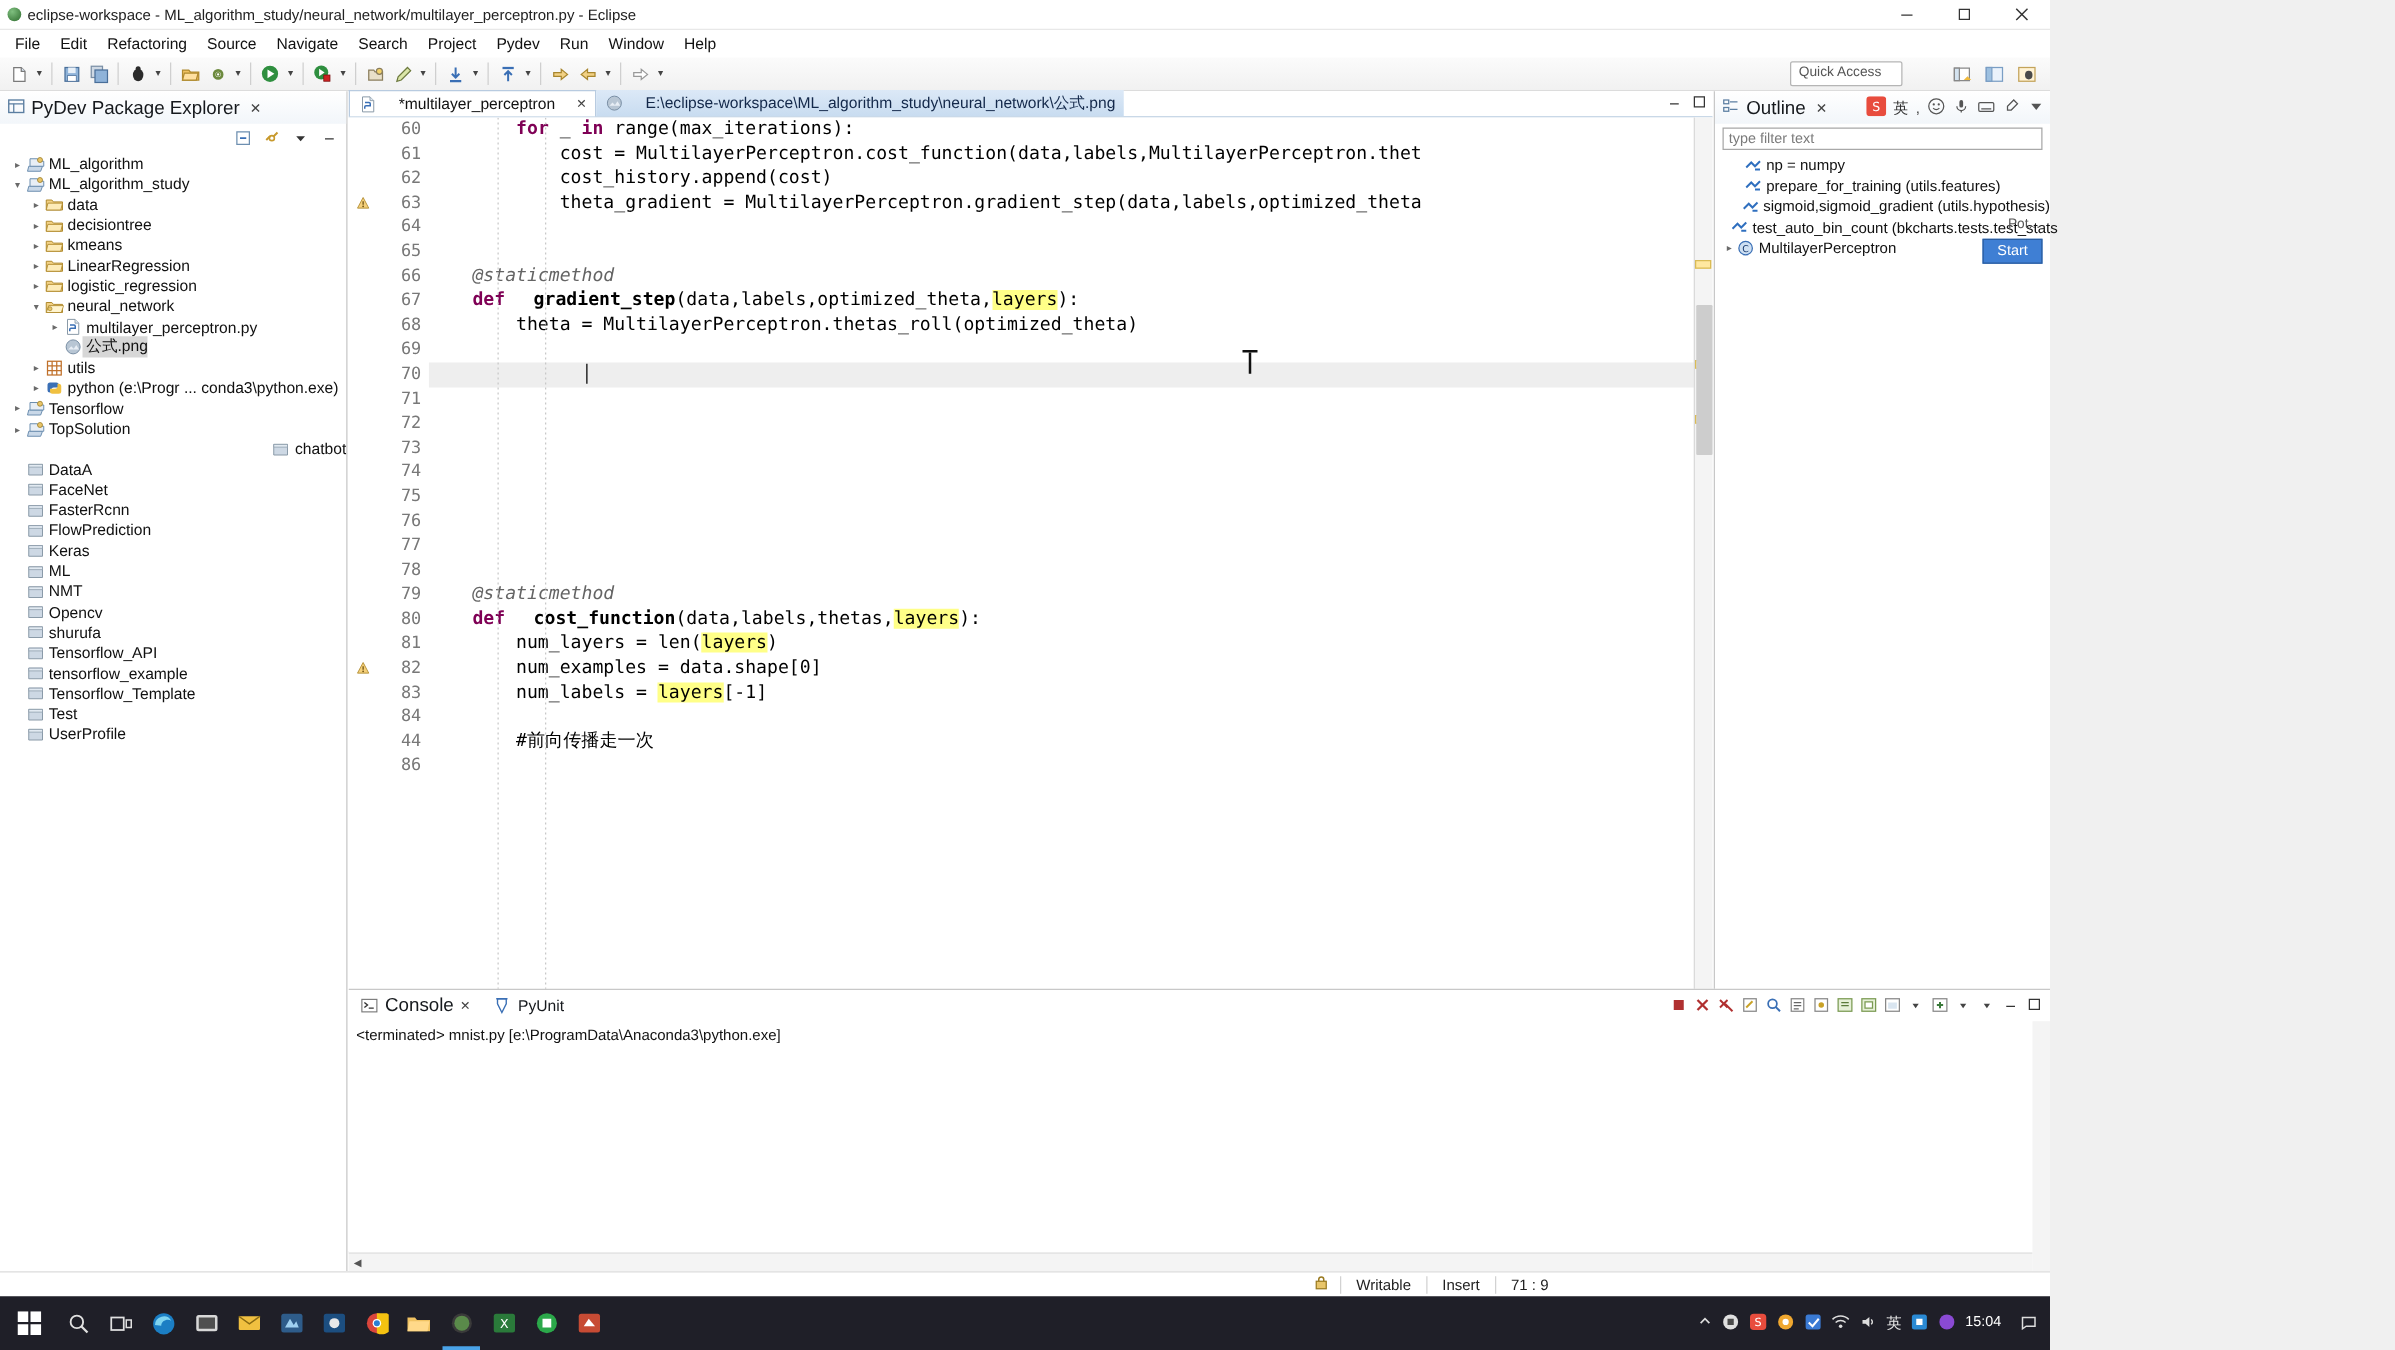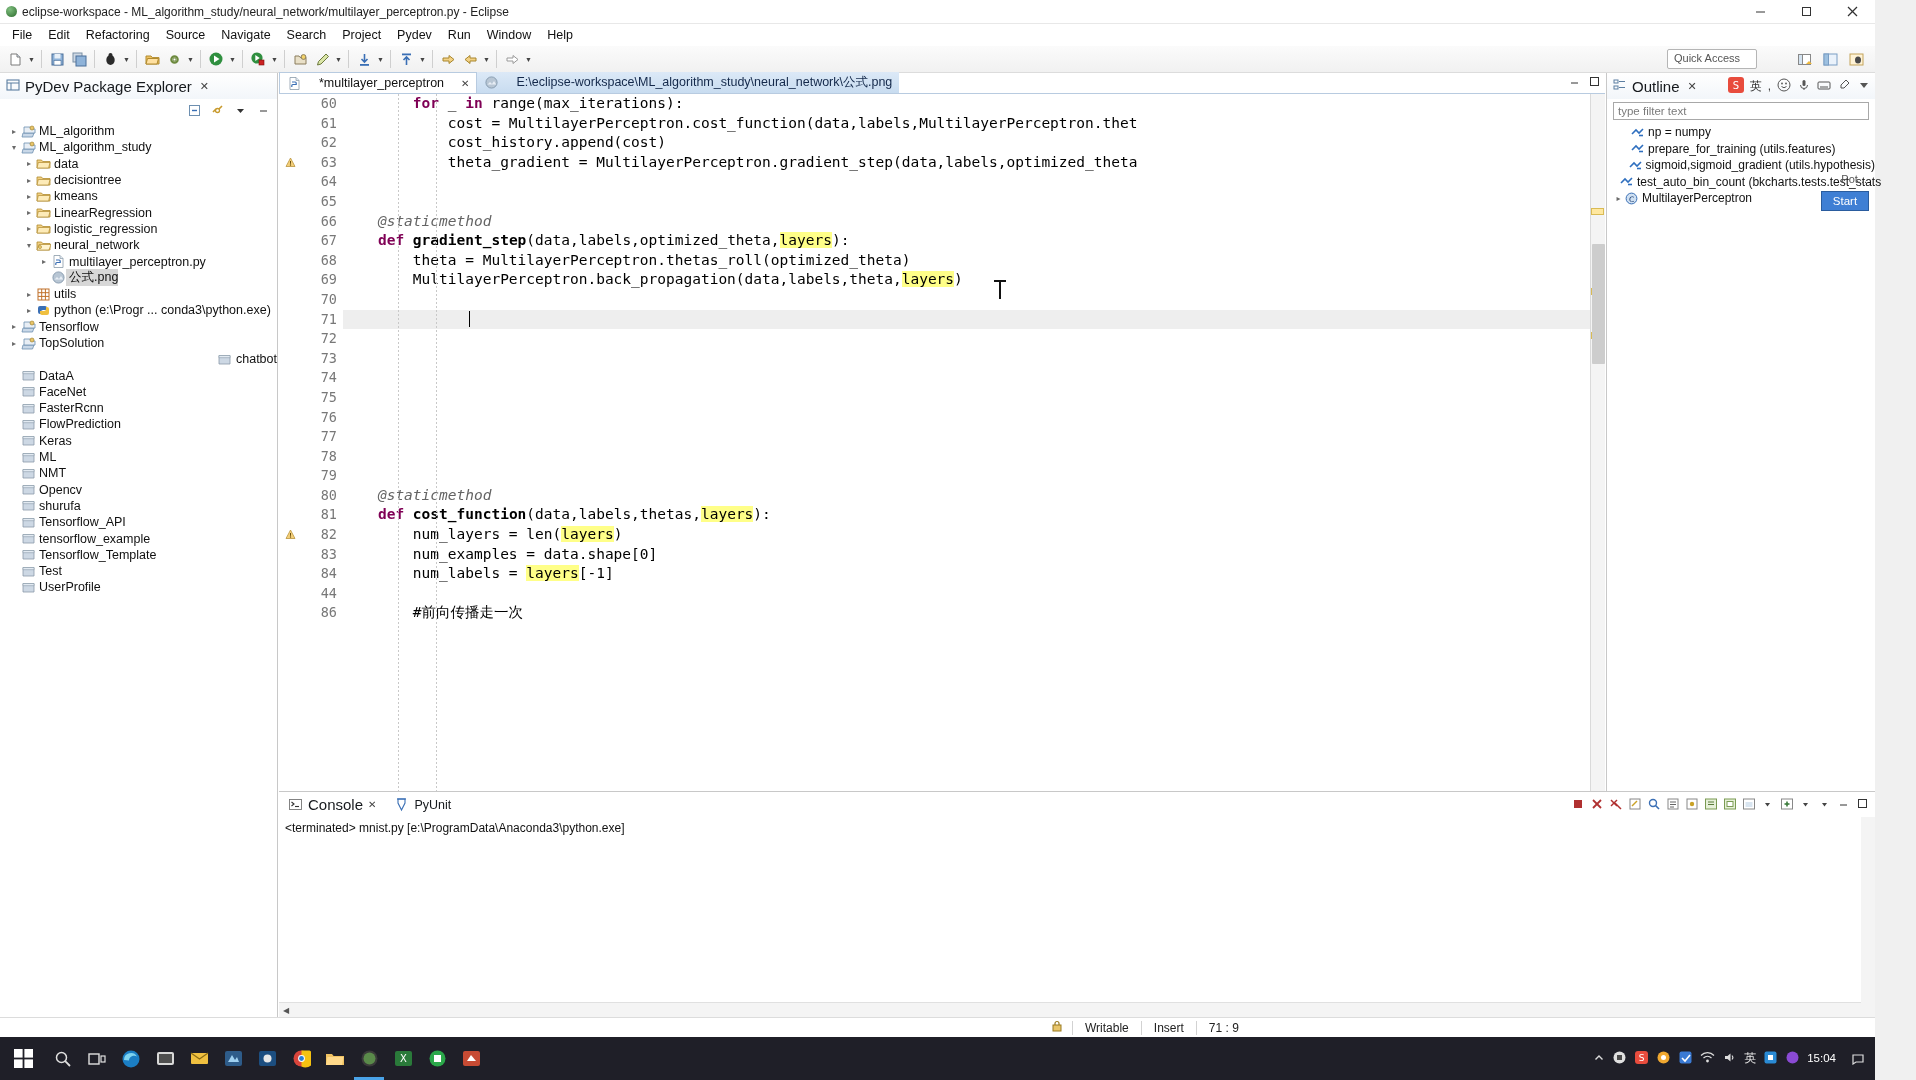--- a/index.html
+++ b/index.html
@@ -3,21 +3,21 @@
 <meta charset="utf-8">
 <style>
   * { box-sizing: border-box; margin: 0; padding: 0; }
   html, body {
     width: 1916px; height: 1080px;
     font-family: "Liberation Sans", sans-serif;
     font-size: 12px;
     overflow: hidden;
     background: #f0f0f0;
   }
-  .app { position: relative; width: 1875px; height: 1080px; background: #fff; }
+  .app { position: relative; width: 1640px; height: 1080px; background: #fff; }
 
   
   .titlebar {
     height: 24px; background: #ffffff; display: flex; align-items: center;
     border-bottom: 1px solid #e8e8e8;
   }
   .tb-icon { width: 22px; display:flex; align-items:center; justify-content:center; }
   .tb-ball { width:11px; height:11px; border-radius:50%;
     background: radial-gradient(circle at 35% 30%, #7fbf7f, #2d6b2d); }
   .tb-title { font-size: 12px; color: #222; white-space: nowrap; }
@@ -83,21 +83,21 @@
 
   .editwrap { position:absolute; top:21px; left:0; right:0; bottom:0; display:flex; }
   .annocol { width:22px; background:#fff; position:relative; }
   .gutter { width:42px; text-align:right; padding-right:6px; color:#787878;
     font-family:"DejaVu Sans Mono", monospace; font-size:13.5px; background:#fff; }
   .codecol { flex:1; position:relative; overflow:hidden; background:#fff; }
   .codeline { height:19.6px; line-height:19.6px; font-family:"DejaVu Sans Mono", monospace;
     font-size:14.5px; white-space:pre; color:#000; }
   .gline { height:19.6px; line-height:19.6px; }
   .kw { color:#7f0055; font-weight:bold; }
-  .fn { color:#000; font-weight:bold; }
+  .fn { color:#000; font-weight:bold;margin-left:14px; }
   .deco { color:#646464; font-style:italic; }
   .hl { background:#ffff88; }
 
   .vscroll { position:absolute; right:0; top:21px; width:15px; bottom:16px; background:#f4f4f4;
     border-left:1px solid #dadada; }
   .vthumb { position:absolute; left:1px; width:13px; background:#cdcdcd; border-radius:1px; }
   .overviewmark { position:absolute; right:1px; width:13px; height:7px; background:#ffe8a0;
     border:1px solid #d9bb55; }
   .hscroll { position:absolute; left:0; right:15px; bottom:0; height:16px; background:#f4f4f4;
     border-top:1px solid #dadada; display:flex; align-items:center; }
@@ -784,21 +784,20 @@
         <div class="codecol" id="code-area">
             <div class="codeline">        <span class="kw">for</span> _ <span class="kw">in</span> range(max_iterations):</div>
             <div class="codeline">            cost = MultilayerPerceptron.cost_function(data,labels,MultilayerPerceptron.thet</div>
             <div class="codeline">            cost_history.append(cost)</div>
             <div class="codeline">            theta_gradient = MultilayerPerceptron.gradient_step(data,labels,optimized_theta</div>
             <div class="codeline">&nbsp;</div>
             <div class="codeline">&nbsp;</div>
             <div class="codeline">    <span class="deco">@staticmethod</span></div>
             <div class="codeline">    <span class="kw">def</span> <span class="fn">gradient_step</span>(data,labels,optimized_theta,<span class="hl">layers</span>):</div>
             <div class="codeline">        theta = MultilayerPerceptron.thetas_roll(optimized_theta)</div>
-            <div class="codeline">        MultilayerPerceptron.back_propagation(data,labels,theta,<span class="hl">layers</span>)</div>
             <div class="codeline">&nbsp;</div>
             <div class="codeline" style="background: rgb(238, 238, 238);"><span style="border-left:1.5px solid #000;margin-left:126px;">&nbsp;</span></div>
             <div class="codeline">&nbsp;</div>
             <div class="codeline">&nbsp;</div>
             <div class="codeline">&nbsp;</div>
             <div class="codeline">&nbsp;</div>
             <div class="codeline">&nbsp;</div>
             <div class="codeline">&nbsp;</div>
             <div class="codeline">&nbsp;</div>
             <div class="codeline">&nbsp;</div>

